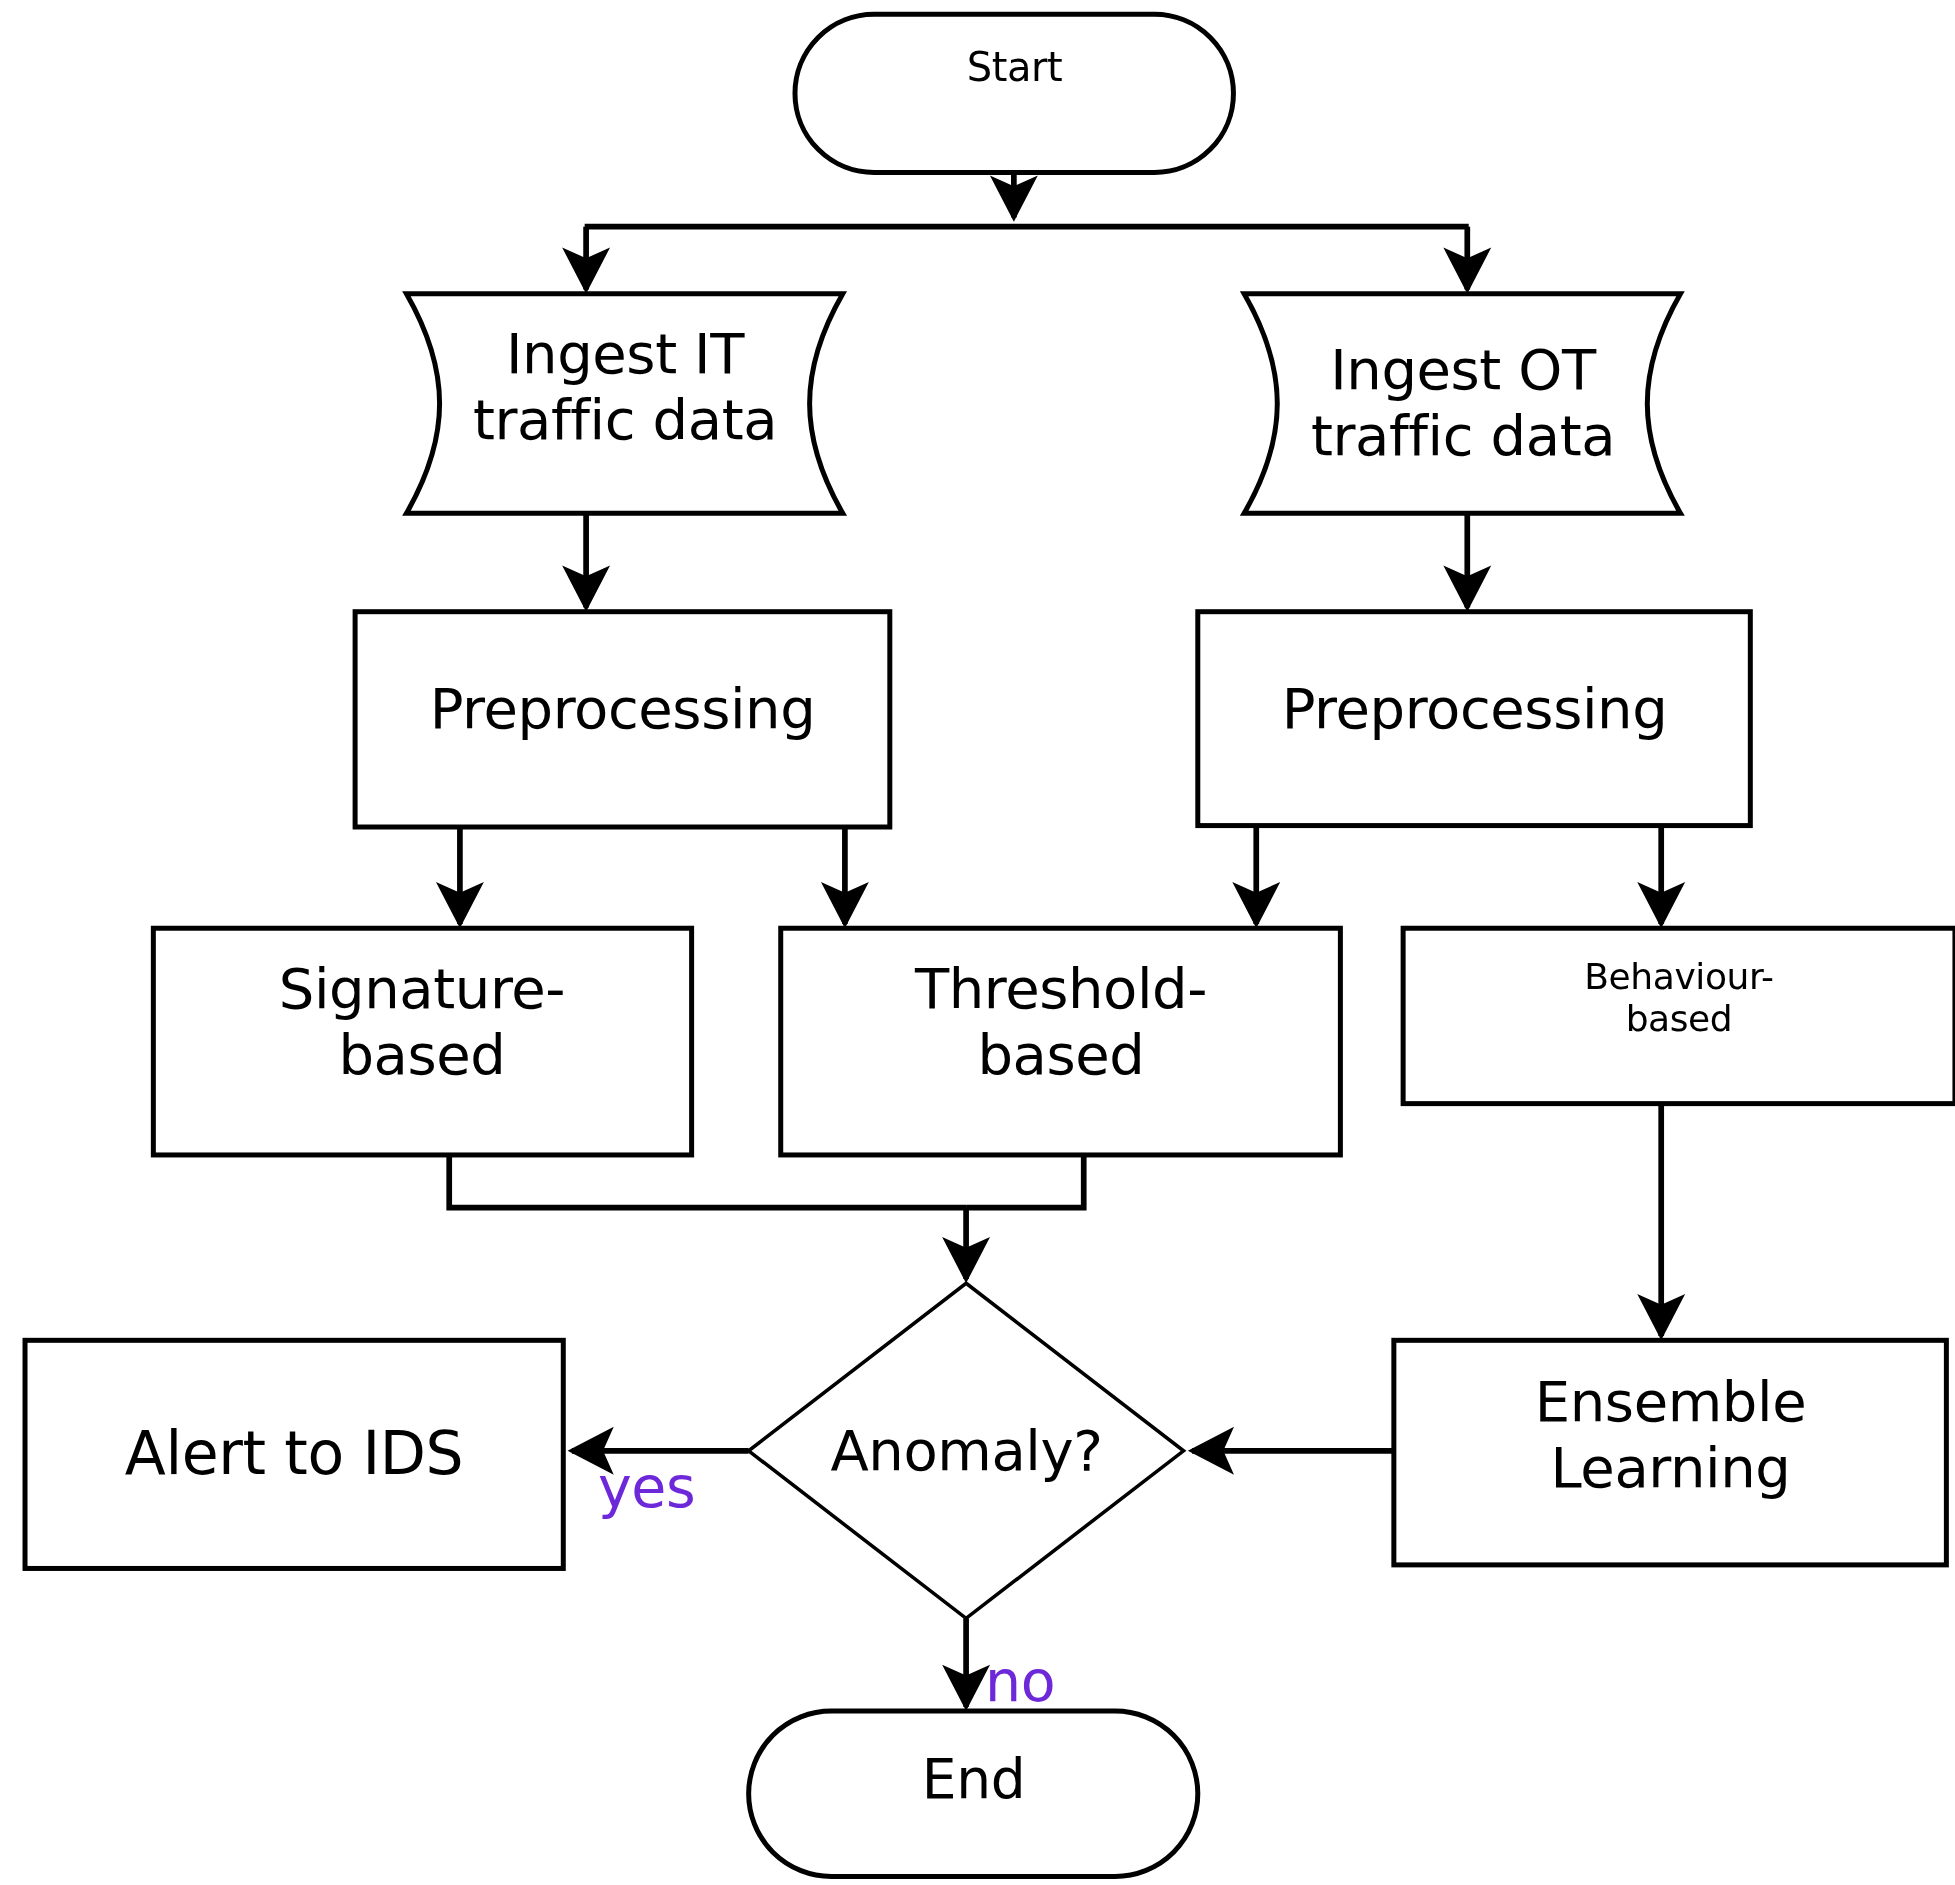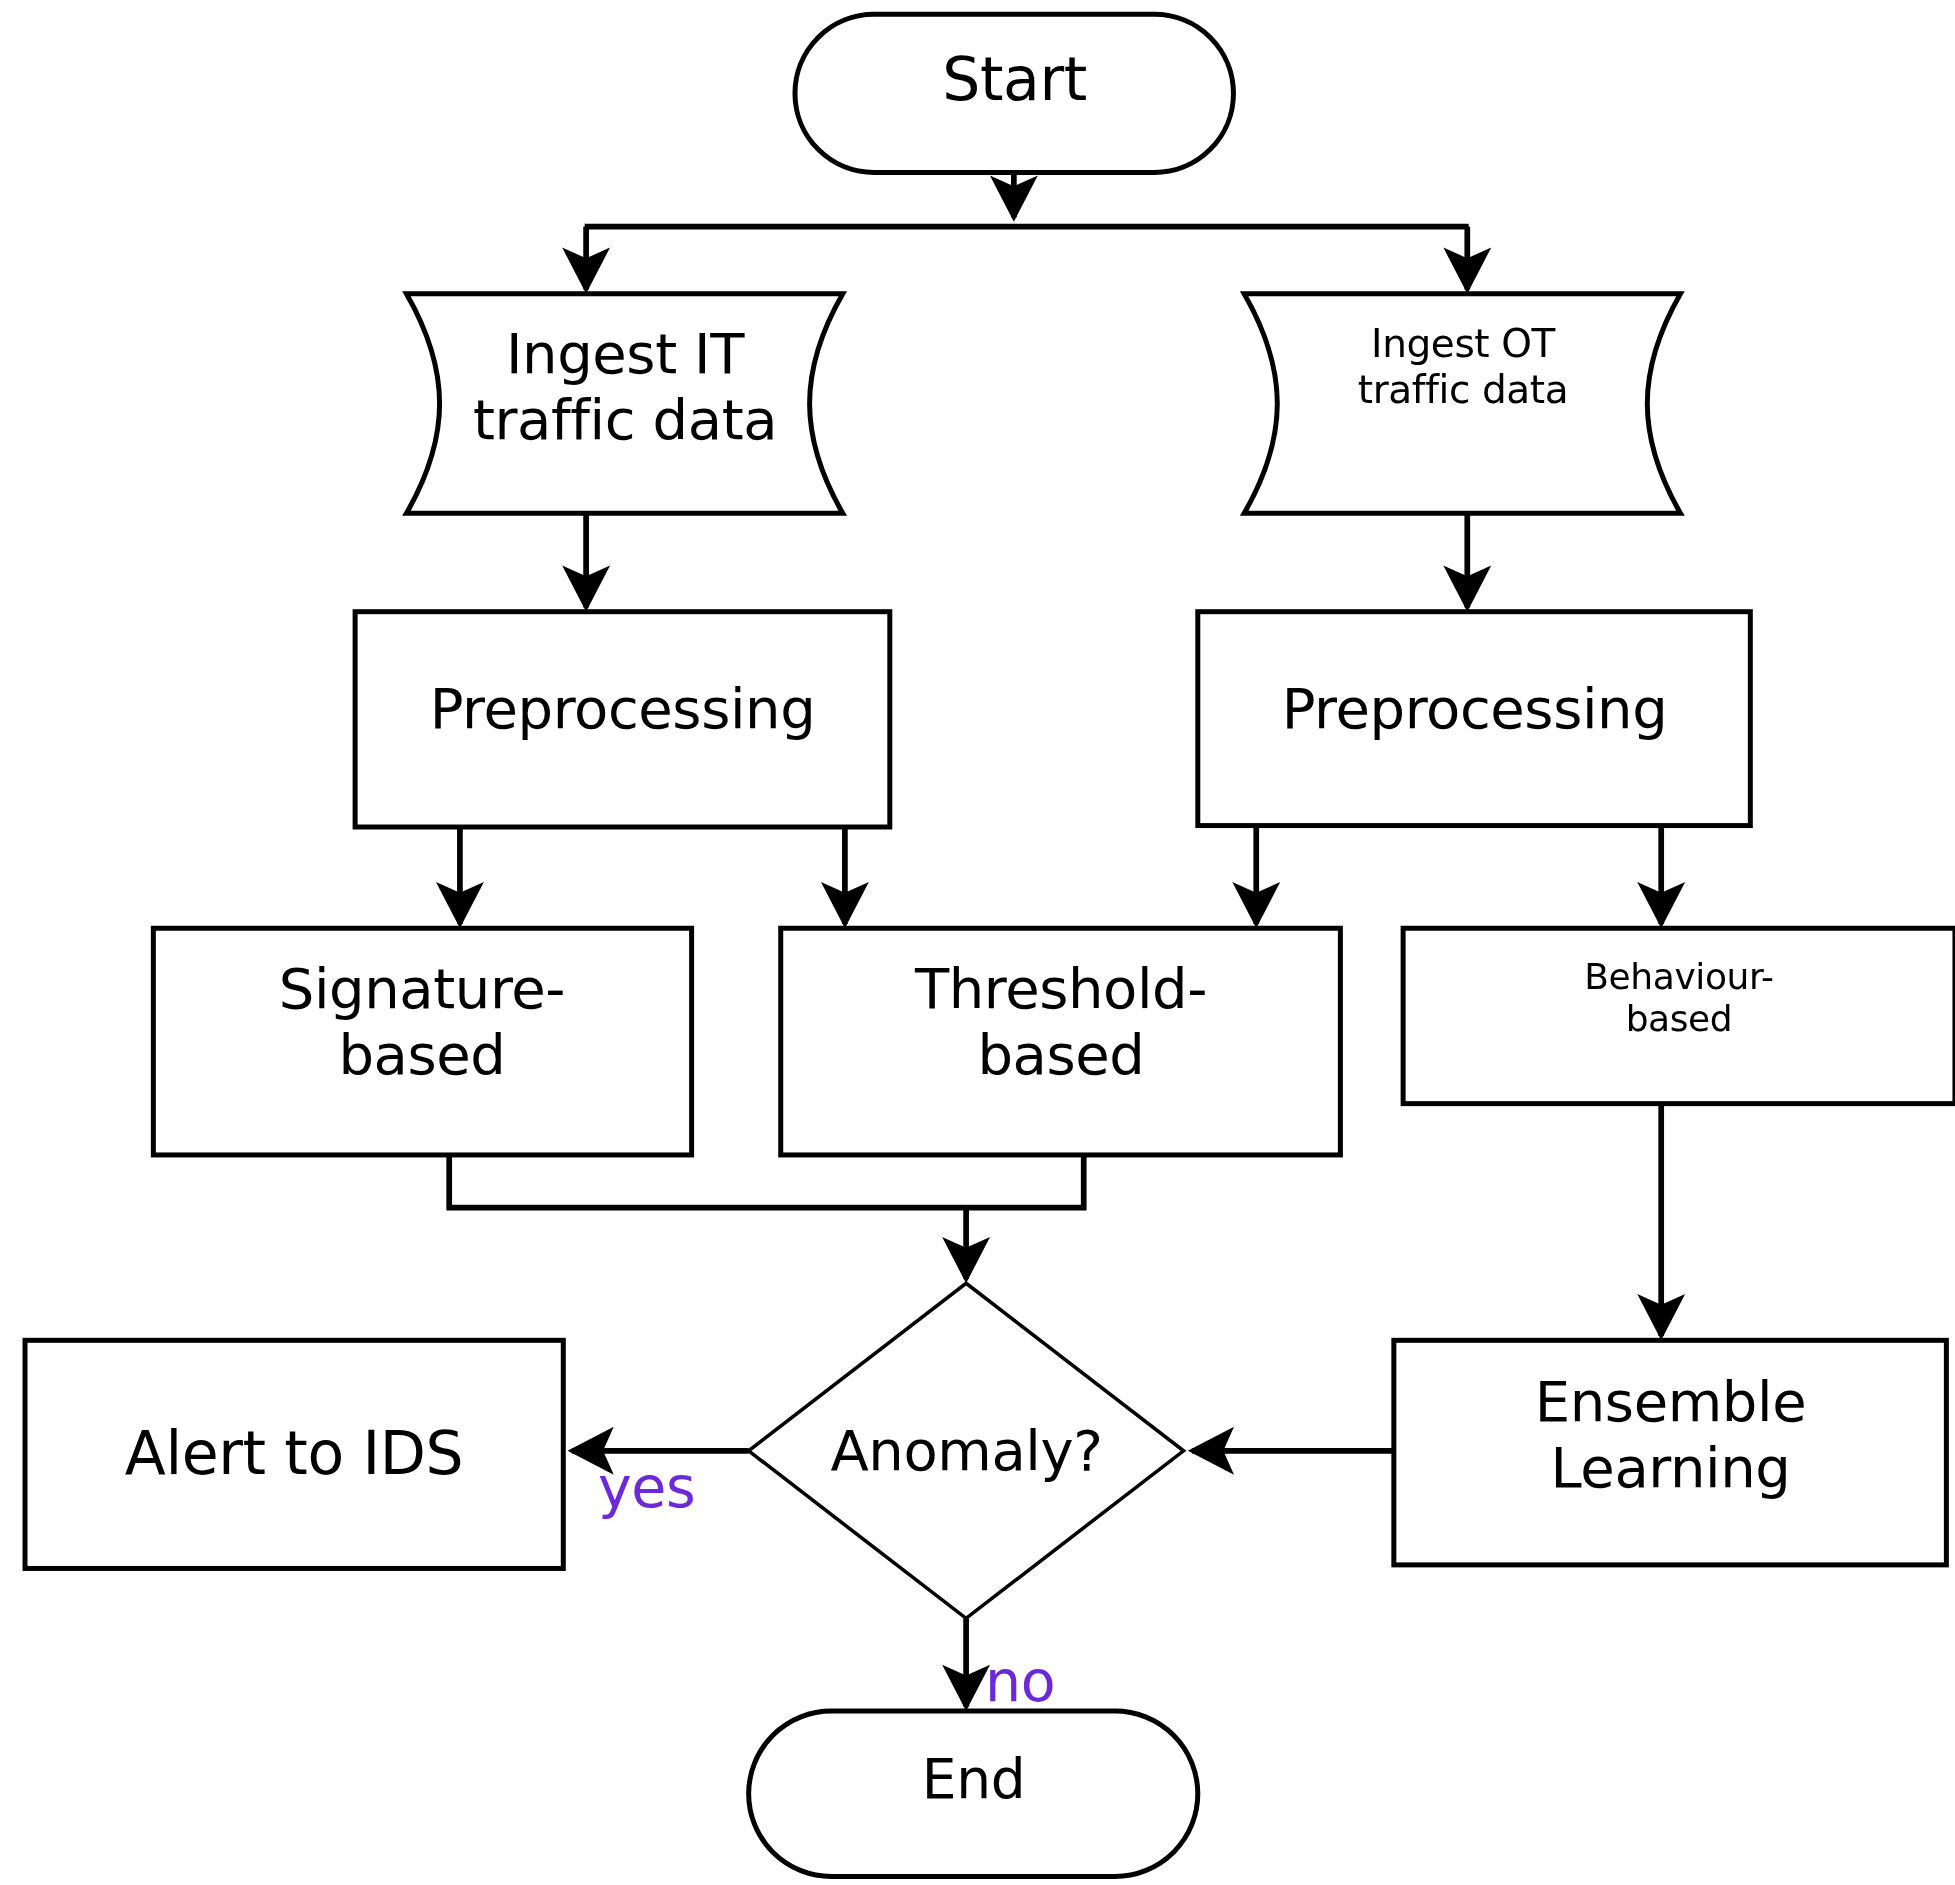--- a/index.html
+++ b/index.html
@@ -126,26 +126,26 @@
       <path d="M 1955 2035 L 1672 2035" marker-end="url(#arrow)"></path>
 
        Alert to IDS --&gt;
       <path d="M 1050 2035 L 802 2035" marker-end="url(#arrow)"></path>
 
        End --&gt;
       <path d="M 1355 2270 L 1355 2394" marker-end="url(#arrow)"></path>
     </g>
   </svg>
 
-  <div class="node-label" style="left:795px; top:44px; width:439px; font-size:60px;">Start</div>
+  <div class="node-label" style="left:795px; top:44px; width:439px; font-size:40px;">Start</div>
 
   <div class="node-label" style="left:428px; top:321px; width:394px; font-size:56px;">Ingest IT
 traffic data</div>
 
-  <div class="node-label" style="left:1266px; top:321px; width:394px; font-size:39px;">Ingest OT
+  <div class="node-label" style="left:1266px; top:337px; width:394px; font-size:56px;">Ingest OT
 traffic data</div>
 
   <div class="node-label" style="left:355px; top:676px; width:535px; font-size:56px;">Preprocessing</div>
 
   <div class="node-label" style="left:1198px; top:676px; width:553px; font-size:56px;">Preprocessing</div>
 
   <div class="node-label" style="left:153px; top:956px; width:538px; font-size:56px;">Signature-
 based</div>
 
   <div class="node-label" style="left:781px; top:956px; width:560px; font-size:56px;">Threshold-

